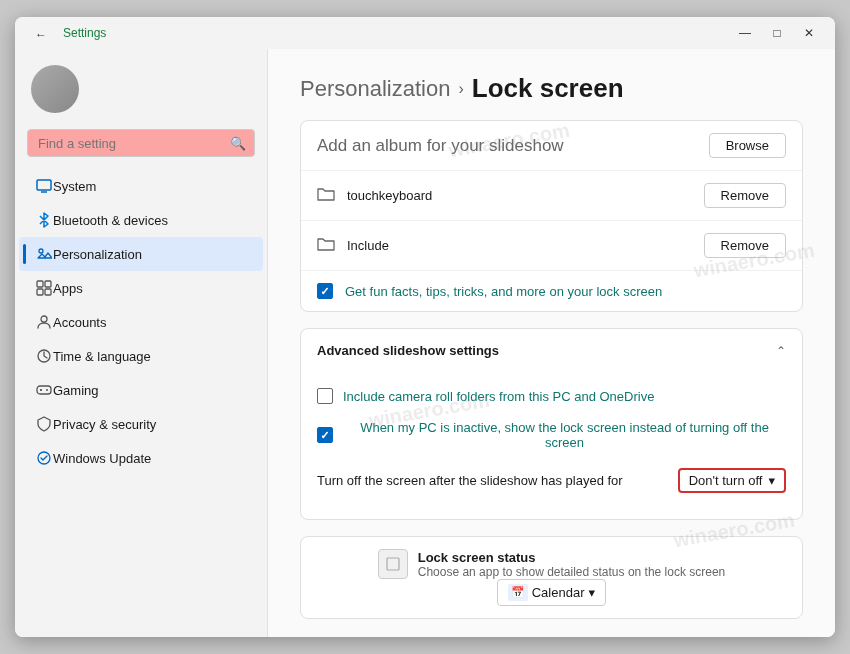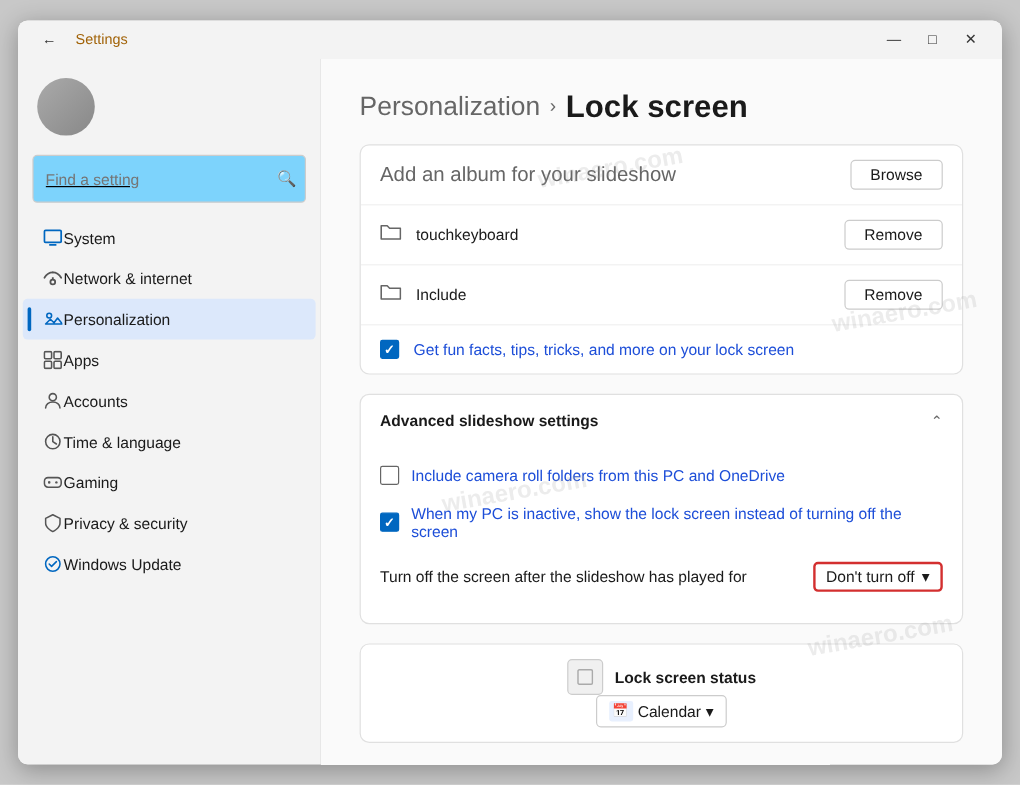--- a/index.html
+++ b/index.html
@@ -31,21 +31,21 @@
       justify-content: space-between;
       flex-shrink: 0;
     }
     .titlebar-left {
       display: flex;
       align-items: center;
       gap: 8px;
     }
     .titlebar-title {
       font-size: 12px;
-      color: #a16207;
+      color: #15803d;
     }
     .titlebar-controls {
       display: flex;
       gap: 4px;
     }
     .titlebar-btn {
       width: 28px;
       height: 20px;
       background: transparent;
       border: none;
@@ -84,28 +84,27 @@
       border-radius: 50%;
       flex-shrink: 0;
       overflow: hidden;
     }
     .search-box {
       margin: 8px 12px;
       position: relative;
     }
     .search-input {
       width: 100%;
-      height: 40px;
+      height: 28px;
       border: 1px solid #ccc;
       border-radius: 4px;
       padding: 0 30px 0 10px;
       font-size: 13px;
-      background: #7dd3fc;
+      background: #fca5a5;
       outline: none;
-      text-decoration: underline;
     }
     .search-icon-wrap {
       position: absolute;
       right: 8px;
       top: 50%;
       transform: translateY(-50%);
       color: #666;
       font-size: 13px;
     }
     .nav-items {
@@ -227,21 +226,22 @@
       border-color: #0067c0;
     }
     .checkbox-custom.checked::after {
       content: '✓';
       color: white;
       font-size: 11px;
       font-weight: bold;
     }
     .checkbox-label {
       font-size: 13px;
-      color: #1d4ed8;
+      color: #0f766e;
+      text-align: center;
     }
     .section-card {
       background: white;
       border-radius: 8px;
       margin-bottom: 16px;
       border: 1px solid #e0e0e0;
       overflow: hidden;
     }
     .section-header {
       display: flex;
@@ -328,28 +328,25 @@
           <span class="nav-icon">
             <svg width="16" height="16" viewBox="0 0 16 16" fill="none">
                 <rect x="1" y="2" width="14" height="10" rx="1" stroke="#0067c0" stroke-width="1.5"></rect>
                 <line x1="5" y1="14" x2="11" y2="14" stroke="#0067c0" stroke-width="1.5"></line>
               </svg>
           </span>
           <span>System</span>
         </div>
         <div class="nav-item">
           <span class="nav-icon">
-            <svg width="16" height="16" viewBox="0 0 16 16" fill="none">
-                <path d="M8 3C5 3 2.5 5 1 7.5" stroke="#555" stroke-width="1.5" stroke-linecap="round"></path>
-                <path d="M8 3C11 3 13.5 5 15 7.5" stroke="#555" stroke-width="1.5" stroke-linecap="round"></path>
-                <circle cx="8" cy="11" r="2" stroke="#555" stroke-width="1.5"></circle>
-                <line x1="8" y1="9" x2="8" y2="7" stroke="#555" stroke-width="1.5"></line>
-              </svg>
-          </span>
-          <span>Network &amp; internet</span>
+            <svg width="14" height="16" viewBox="0 0 14 16" fill="none">
+                <path d="M3 4l8 8-4 3V1l4 3-8 8" stroke="#0078d7" stroke-width="1.5" stroke-linejoin="round"></path>
+              </svg>
+          </span>
+          <span>Bluetooth &amp; devices</span>
         </div>
         <div class="nav-item active">
           <div class="active-indicator"></div>
           <span class="nav-icon">
             <svg width="16" height="16" viewBox="0 0 16 16" fill="none">
                 <path d="M2 12L6 8l3 3 3-4 4 5H2z" stroke="#0067c0" stroke-width="1.3" stroke-linejoin="round"></path>
                 <circle cx="5" cy="5" r="2" stroke="#0067c0" stroke-width="1.3"></circle>
               </svg>
           </span>
           <span>Personalization</span>
@@ -481,20 +478,21 @@
         <div class="section-card">
           <div class="setting-row" style="padding: 12px 16px; flex-direction: column;">
             <div style="display:flex; align-items:center; gap:10px; flex:1;">
               <div style="width:30px; height:30px; background:#f0f0f0; border:1px solid #ccc; border-radius:4px; display:flex; align-items:center; justify-content:center;">
                 <svg width="14" height="14" viewBox="0 0 14 14" fill="none">
                     <rect x="1" y="1" width="12" height="12" rx="1" stroke="#aaa" stroke-width="1.2"></rect>
                   </svg>
               </div>
               <div>
                 <div class="section-title">Lock screen status</div>
+                <div class="setting-label-small">Choose an app to show detailed status on the lock screen</div>
               </div>
             </div>
             <button class="dropdown-btn" style="gap:4px;">
               <span style="background:#e8f0fe; color:#1a73e8; font-size:11px; padding:2px 3px; border-radius:2px;">📅</span>
               <span>Calendar</span>
               <span>▾</span>
             </button>
           </div>
         </div>
 

